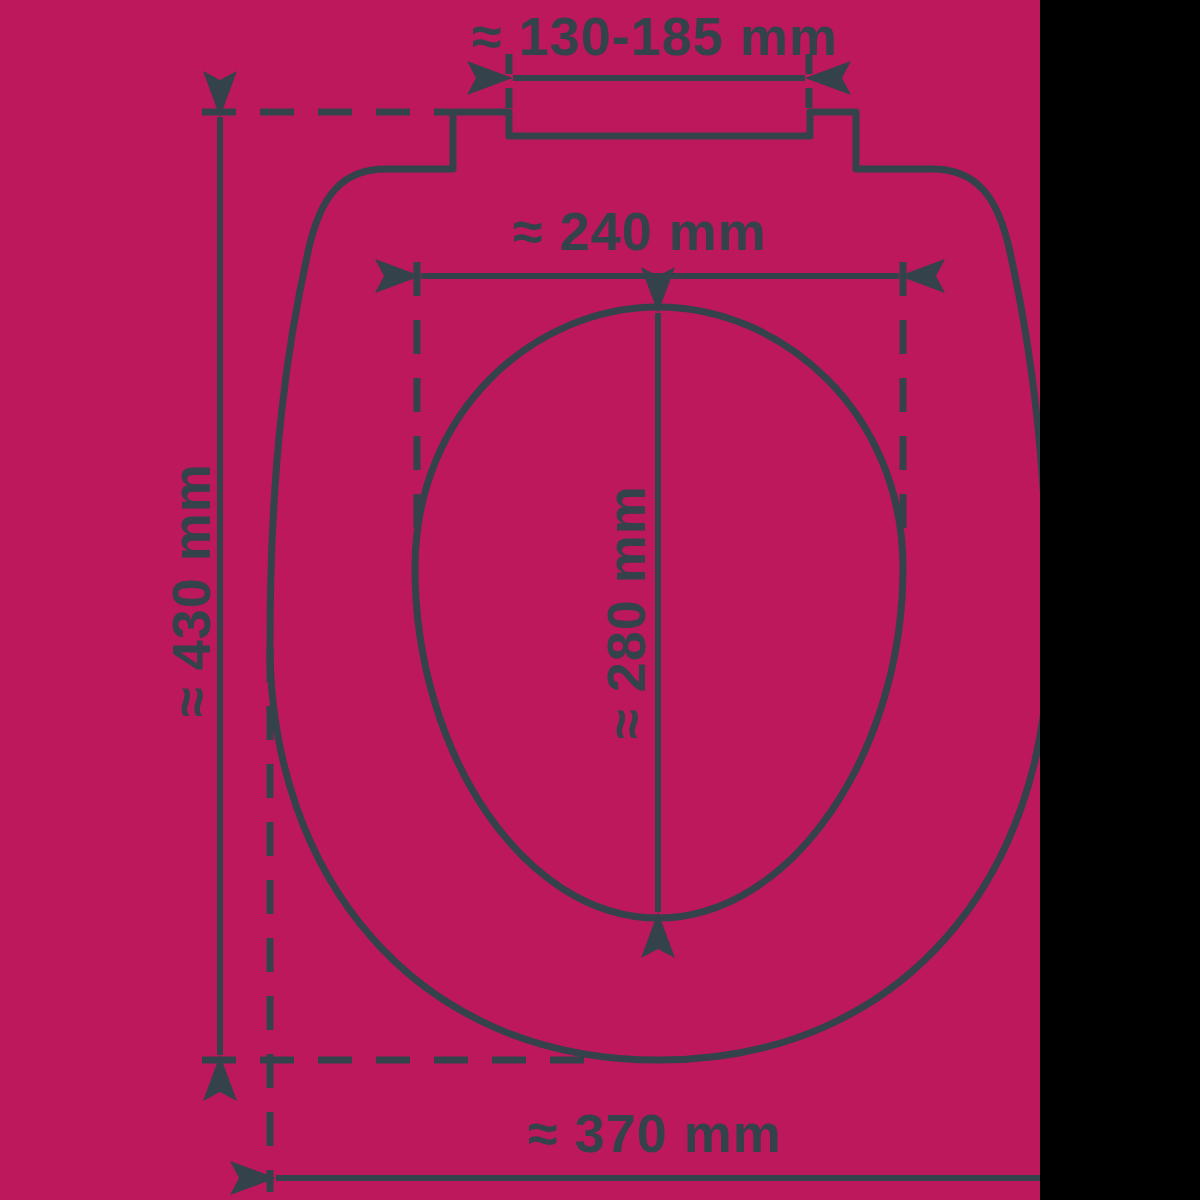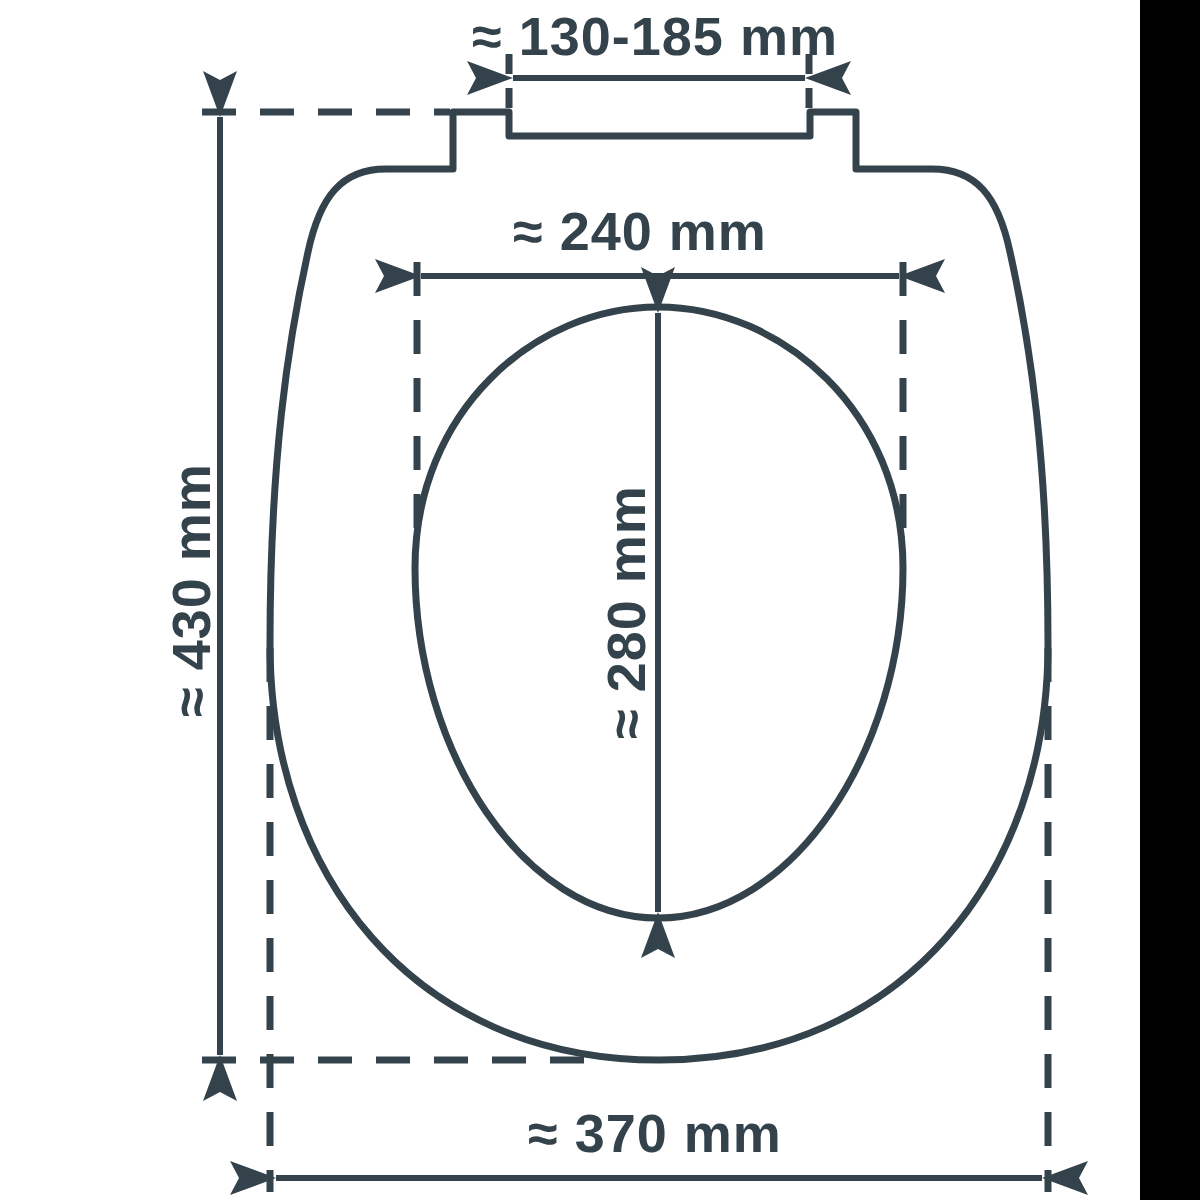--- a/index.html
+++ b/index.html
@@ -2,23 +2,23 @@
 <html><head>
 <meta charset="utf-8">
 <style>
   html, body {
     margin: 0;
     padding: 0;
     background: #000000;
   }
   .stage {
     position: relative;
-    width: 1140px;
+    width: 1040px;
     height: 1200px;
-    background: #ffffff;
+    background: #be185d;
     overflow: hidden;
     font-family: "Liberation Sans", sans-serif;
   }
   svg { display: block; }
 
   .outline {
     fill: none;
     stroke: #33424b;
     stroke-width: 7;
     stroke-linejoin: round;

